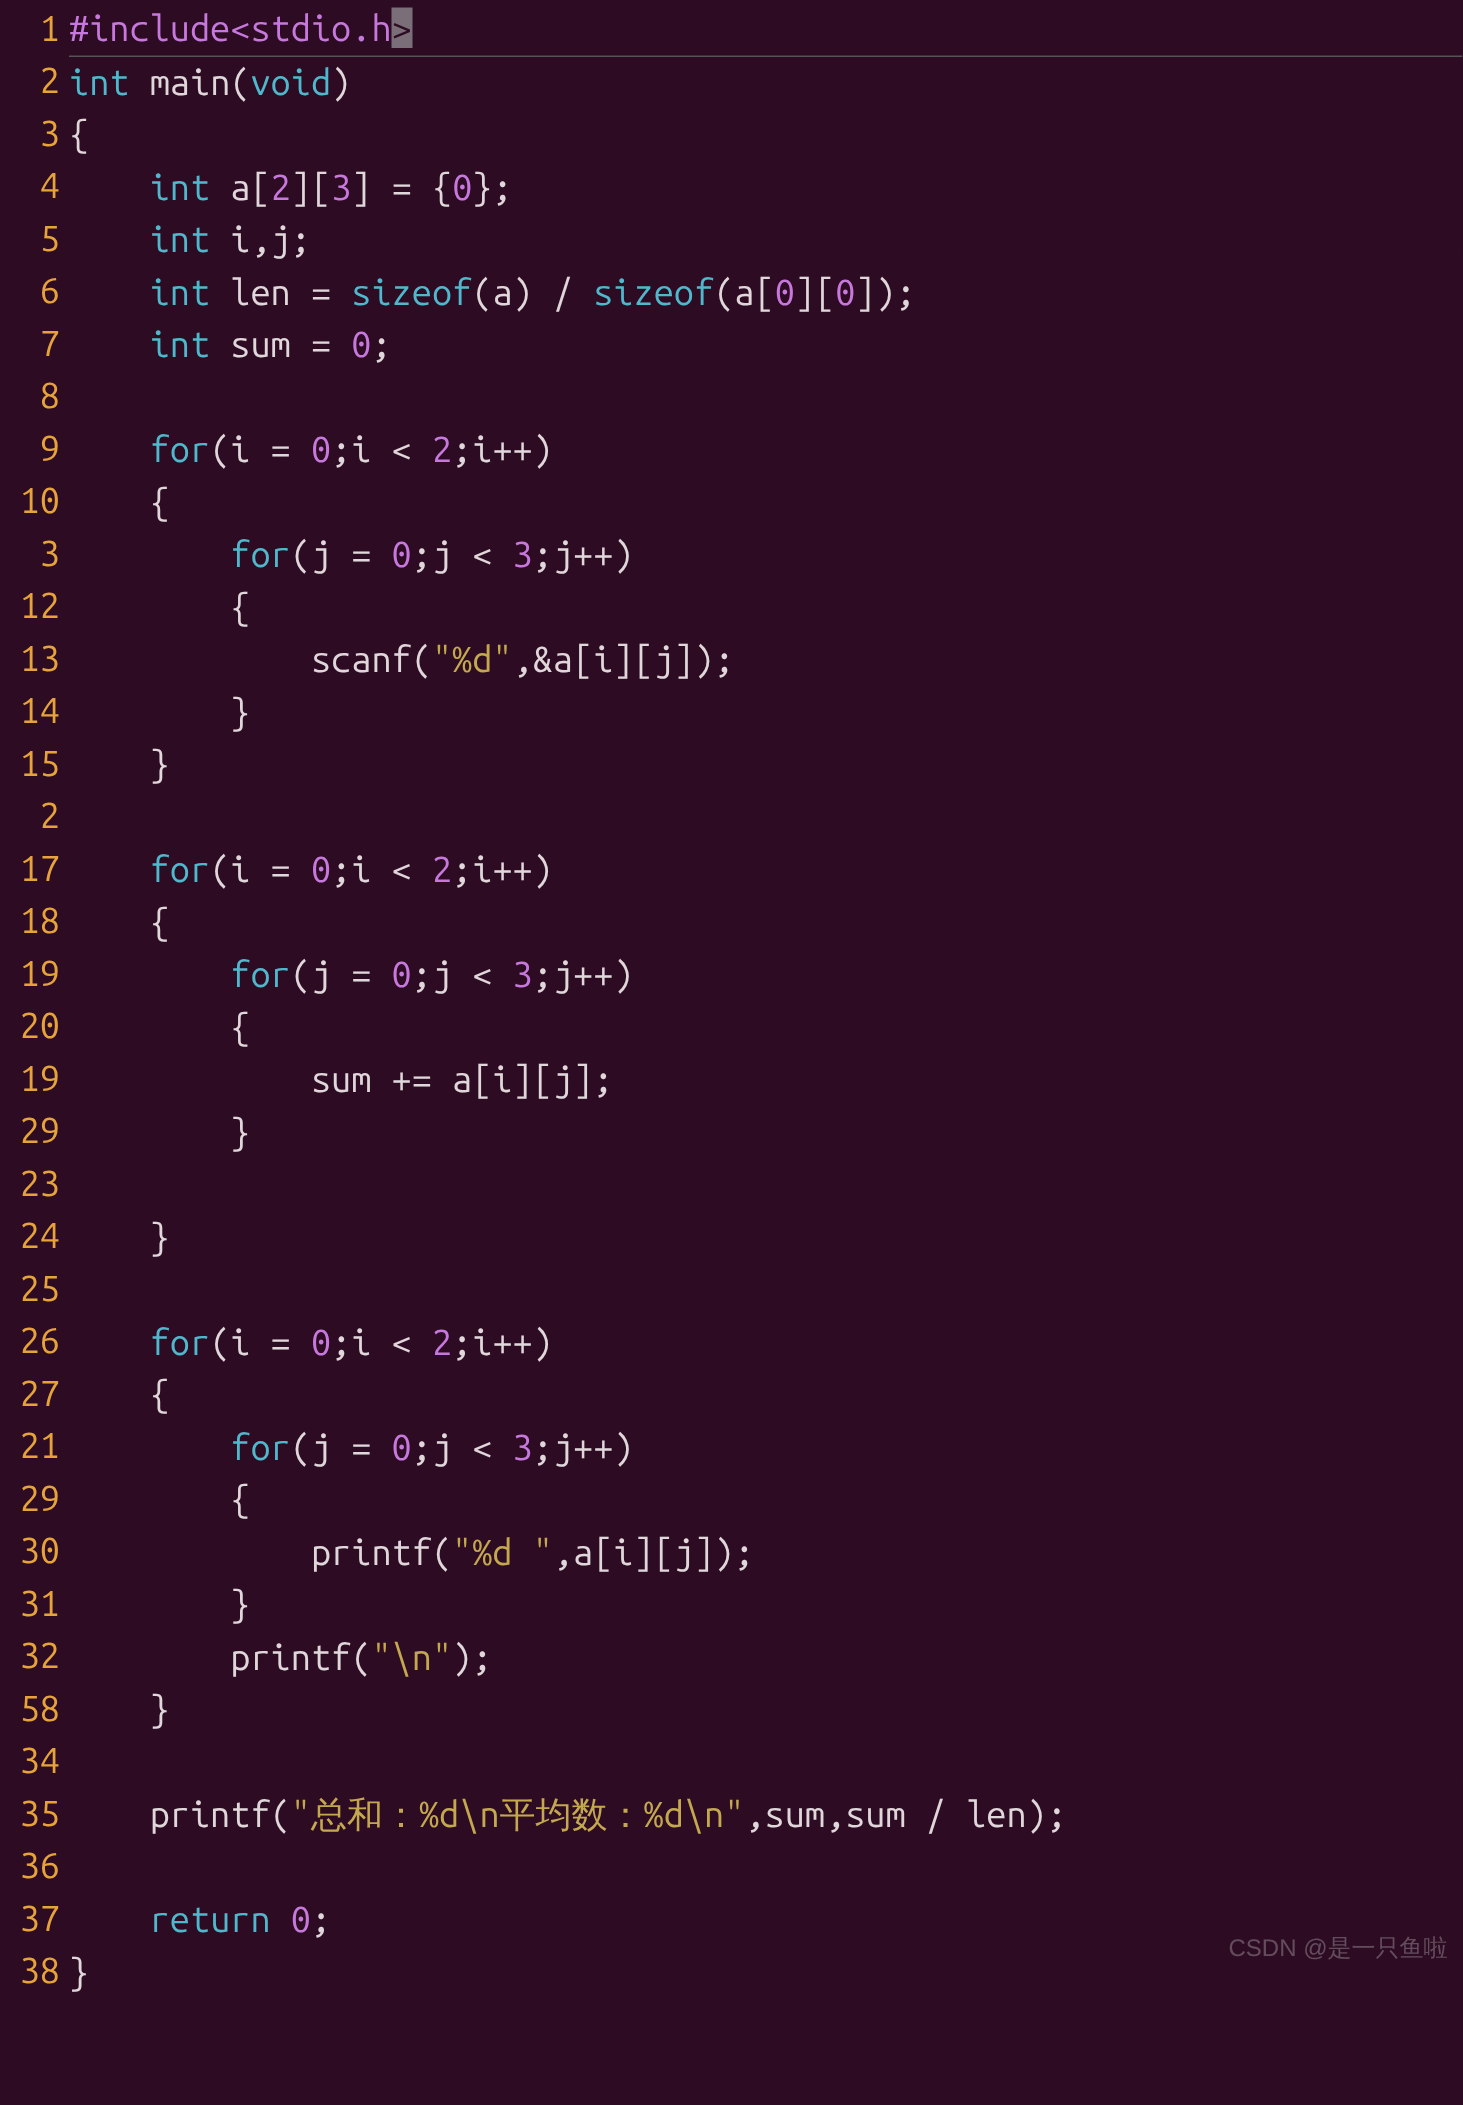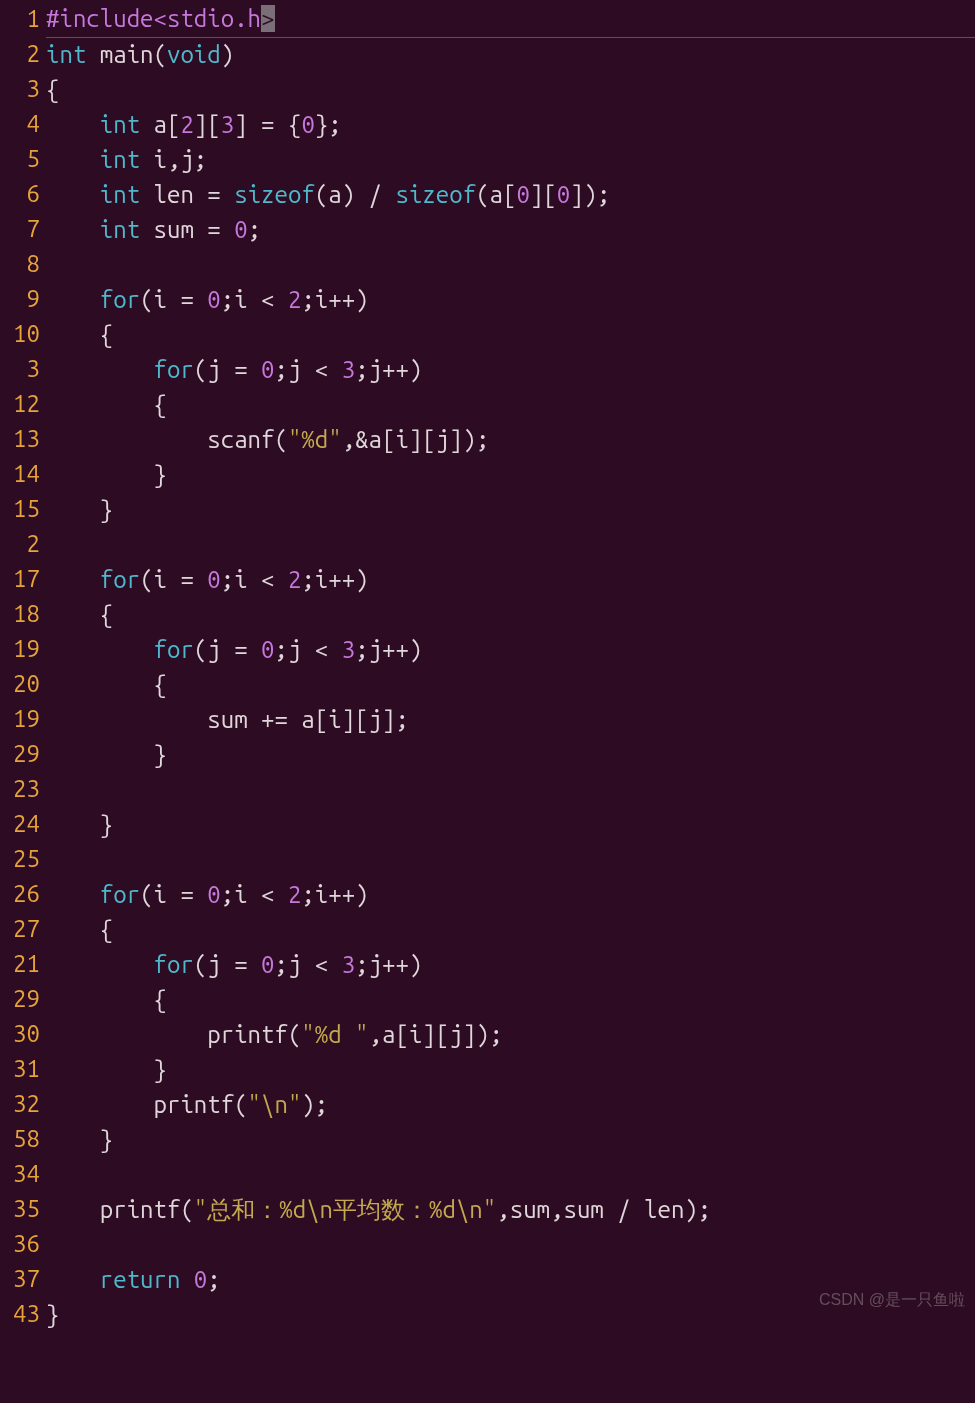--- a/index.html
+++ b/index.html
@@ -87,17 +87,17 @@
       <div>21</div>
       <div>29</div>
       <div>30</div>
       <div>31</div>
       <div>32</div>
       <div>58</div>
       <div>34</div>
       <div>35</div>
       <div>36</div>
       <div>37</div>
-      <div>43</div>
+      <div>38</div>
     </div>
   <div class="code" id="code"><div class="line hl-line"><span class="pre">#include&lt;stdio.h</span><span class="cursor">&gt;</span></div><div class="line"><span class="kw">int</span><span class="punc"> main(</span><span class="kw">void</span><span class="punc">)</span></div><div class="line"><span class="punc">{</span></div><div class="line"><span class="punc">    </span><span class="kw">int</span><span class="punc"> a[</span><span class="num">2</span><span class="punc">][</span><span class="num">3</span><span class="punc">] = {</span><span class="num">0</span><span class="punc">};</span></div><div class="line"><span class="punc">    </span><span class="kw">int</span><span class="punc"> i,j;</span></div><div class="line"><span class="punc">    </span><span class="kw">int</span><span class="punc"> len = </span><span class="kw">sizeof</span><span class="punc">(a) / </span><span class="kw">sizeof</span><span class="punc">(a[</span><span class="num">0</span><span class="punc">][</span><span class="num">0</span><span class="punc">]);</span></div><div class="line"><span class="punc">    </span><span class="kw">int</span><span class="punc"> sum = </span><span class="num">0</span><span class="punc">;</span></div><div class="line">&nbsp;</div><div class="line"><span class="punc">    </span><span class="kw">for</span><span class="punc">(i = </span><span class="num">0</span><span class="punc">;i &lt; </span><span class="num">2</span><span class="punc">;i++)</span></div><div class="line"><span class="punc">    {</span></div><div class="line"><span class="punc">        </span><span class="kw">for</span><span class="punc">(j = </span><span class="num">0</span><span class="punc">;j &lt; </span><span class="num">3</span><span class="punc">;j++)</span></div><div class="line"><span class="punc">        {</span></div><div class="line"><span class="punc">            scanf(</span><span class="str">"%d"</span><span class="punc">,&amp;a[i][j]);</span></div><div class="line"><span class="punc">        }</span></div><div class="line"><span class="punc">    }</span></div><div class="line">&nbsp;</div><div class="line"><span class="punc">    </span><span class="kw">for</span><span class="punc">(i = </span><span class="num">0</span><span class="punc">;i &lt; </span><span class="num">2</span><span class="punc">;i++)</span></div><div class="line"><span class="punc">    {</span></div><div class="line"><span class="punc">        </span><span class="kw">for</span><span class="punc">(j = </span><span class="num">0</span><span class="punc">;j &lt; </span><span class="num">3</span><span class="punc">;j++)</span></div><div class="line"><span class="punc">        {</span></div><div class="line"><span class="punc">            sum += a[i][j];</span></div><div class="line"><span class="punc">        }</span></div><div class="line">&nbsp;</div><div class="line"><span class="punc">    }</span></div><div class="line">&nbsp;</div><div class="line"><span class="punc">    </span><span class="kw">for</span><span class="punc">(i = </span><span class="num">0</span><span class="punc">;i &lt; </span><span class="num">2</span><span class="punc">;i++)</span></div><div class="line"><span class="punc">    {</span></div><div class="line"><span class="punc">        </span><span class="kw">for</span><span class="punc">(j = </span><span class="num">0</span><span class="punc">;j &lt; </span><span class="num">3</span><span class="punc">;j++)</span></div><div class="line"><span class="punc">        {</span></div><div class="line"><span class="punc">            printf(</span><span class="str">"%d "</span><span class="punc">,a[i][j]);</span></div><div class="line"><span class="punc">        }</span></div><div class="line"><span class="punc">        printf(</span><span class="str">"\n"</span><span class="punc">);</span></div><div class="line"><span class="punc">    }</span></div><div class="line">&nbsp;</div><div class="line"><span class="punc">    printf(</span><span class="str">"总和：%d\n平均数：%d\n"</span><span class="punc">,sum,sum / len);</span></div><div class="line">&nbsp;</div><div class="line"><span class="punc">    </span><span class="kw">return</span><span class="punc"> </span><span class="num">0</span><span class="punc">;</span></div><div class="line"><span class="punc">}</span></div></div>
 </div>
 <div class="watermark">CSDN @是一只鱼啦</div>
 
 </body></html>

